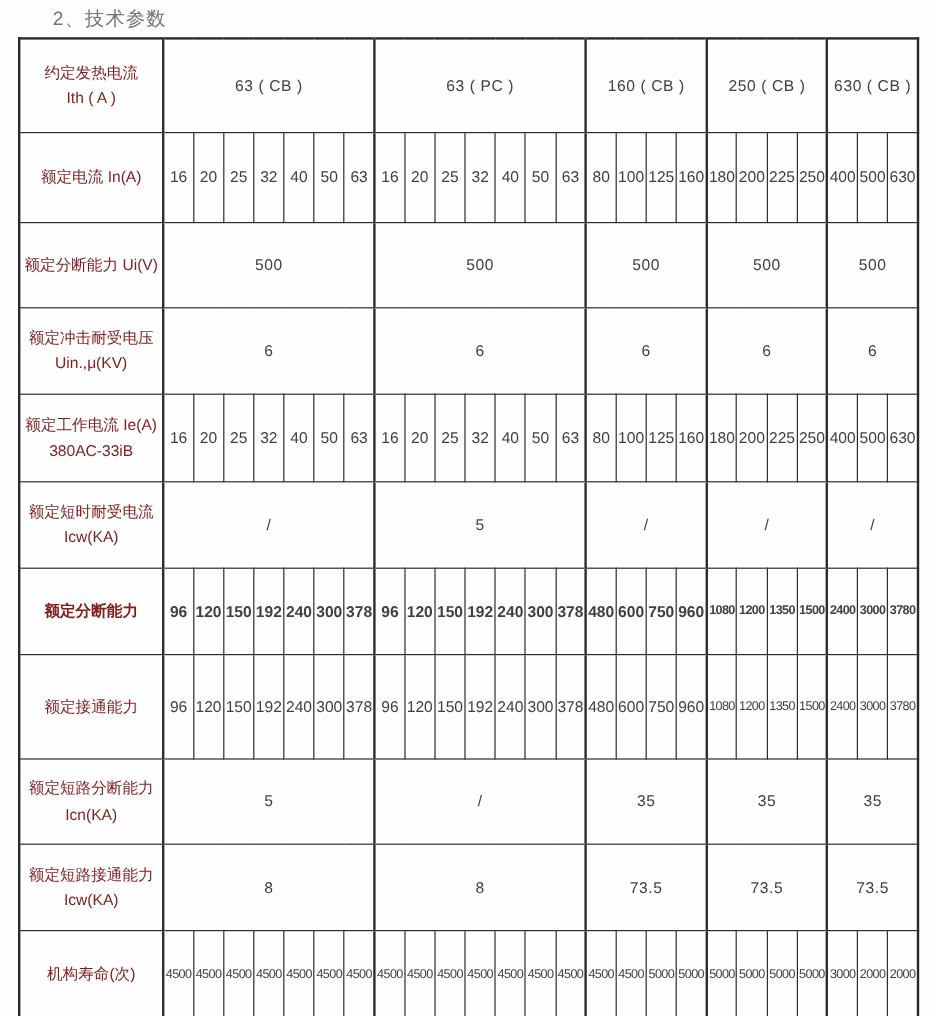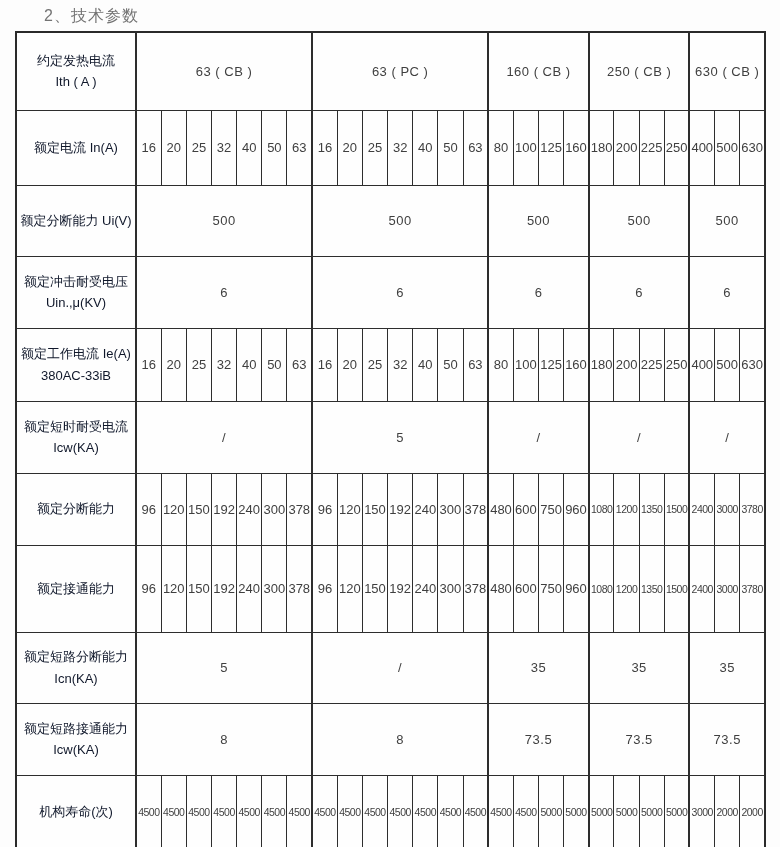--- a/index.html
+++ b/index.html
@@ -39,21 +39,21 @@
     padding: 0;
     white-space: nowrap;
     overflow: hidden;
   }
   table.spec td.gstart {
     border-left-width: 2px;
   }
   table.spec td.label-cell {
     font-size: 13px;
     line-height: 1.65;
-    color: #0f172a;
+    color: #7f1d1d;
   }
   table.spec td.small-num {
     font-size: 10.5px;
     letter-spacing: -0.5px;
   }
   table.spec td.group-val {
     font-size: 13px;
     letter-spacing: 0.5px;
   }
 </style>
@@ -173,21 +173,21 @@
         <td>630</td>
       </tr>
       <tr style="height: 72px;">
         <td class="label-cell">额定短时耐受电流<br>Icw(KA)</td>
         <td colspan="7" class="gstart group-val">/</td>
         <td colspan="7" class="gstart group-val">5</td>
         <td colspan="4" class="gstart group-val">/</td>
         <td colspan="4" class="gstart group-val">/</td>
         <td colspan="3" class="gstart group-val">/</td>
       </tr>
-      <tr style="height: 72px;">
+      <tr style="height: 72px; font-weight: bold;">
         <td class="label-cell">额定分断能力</td>
         <td class="gstart">96</td>
         <td>120</td>
         <td>150</td>
         <td>192</td>
         <td>240</td>
         <td>300</td>
         <td>378</td>
         <td class="gstart">96</td>
         <td>120</td>

